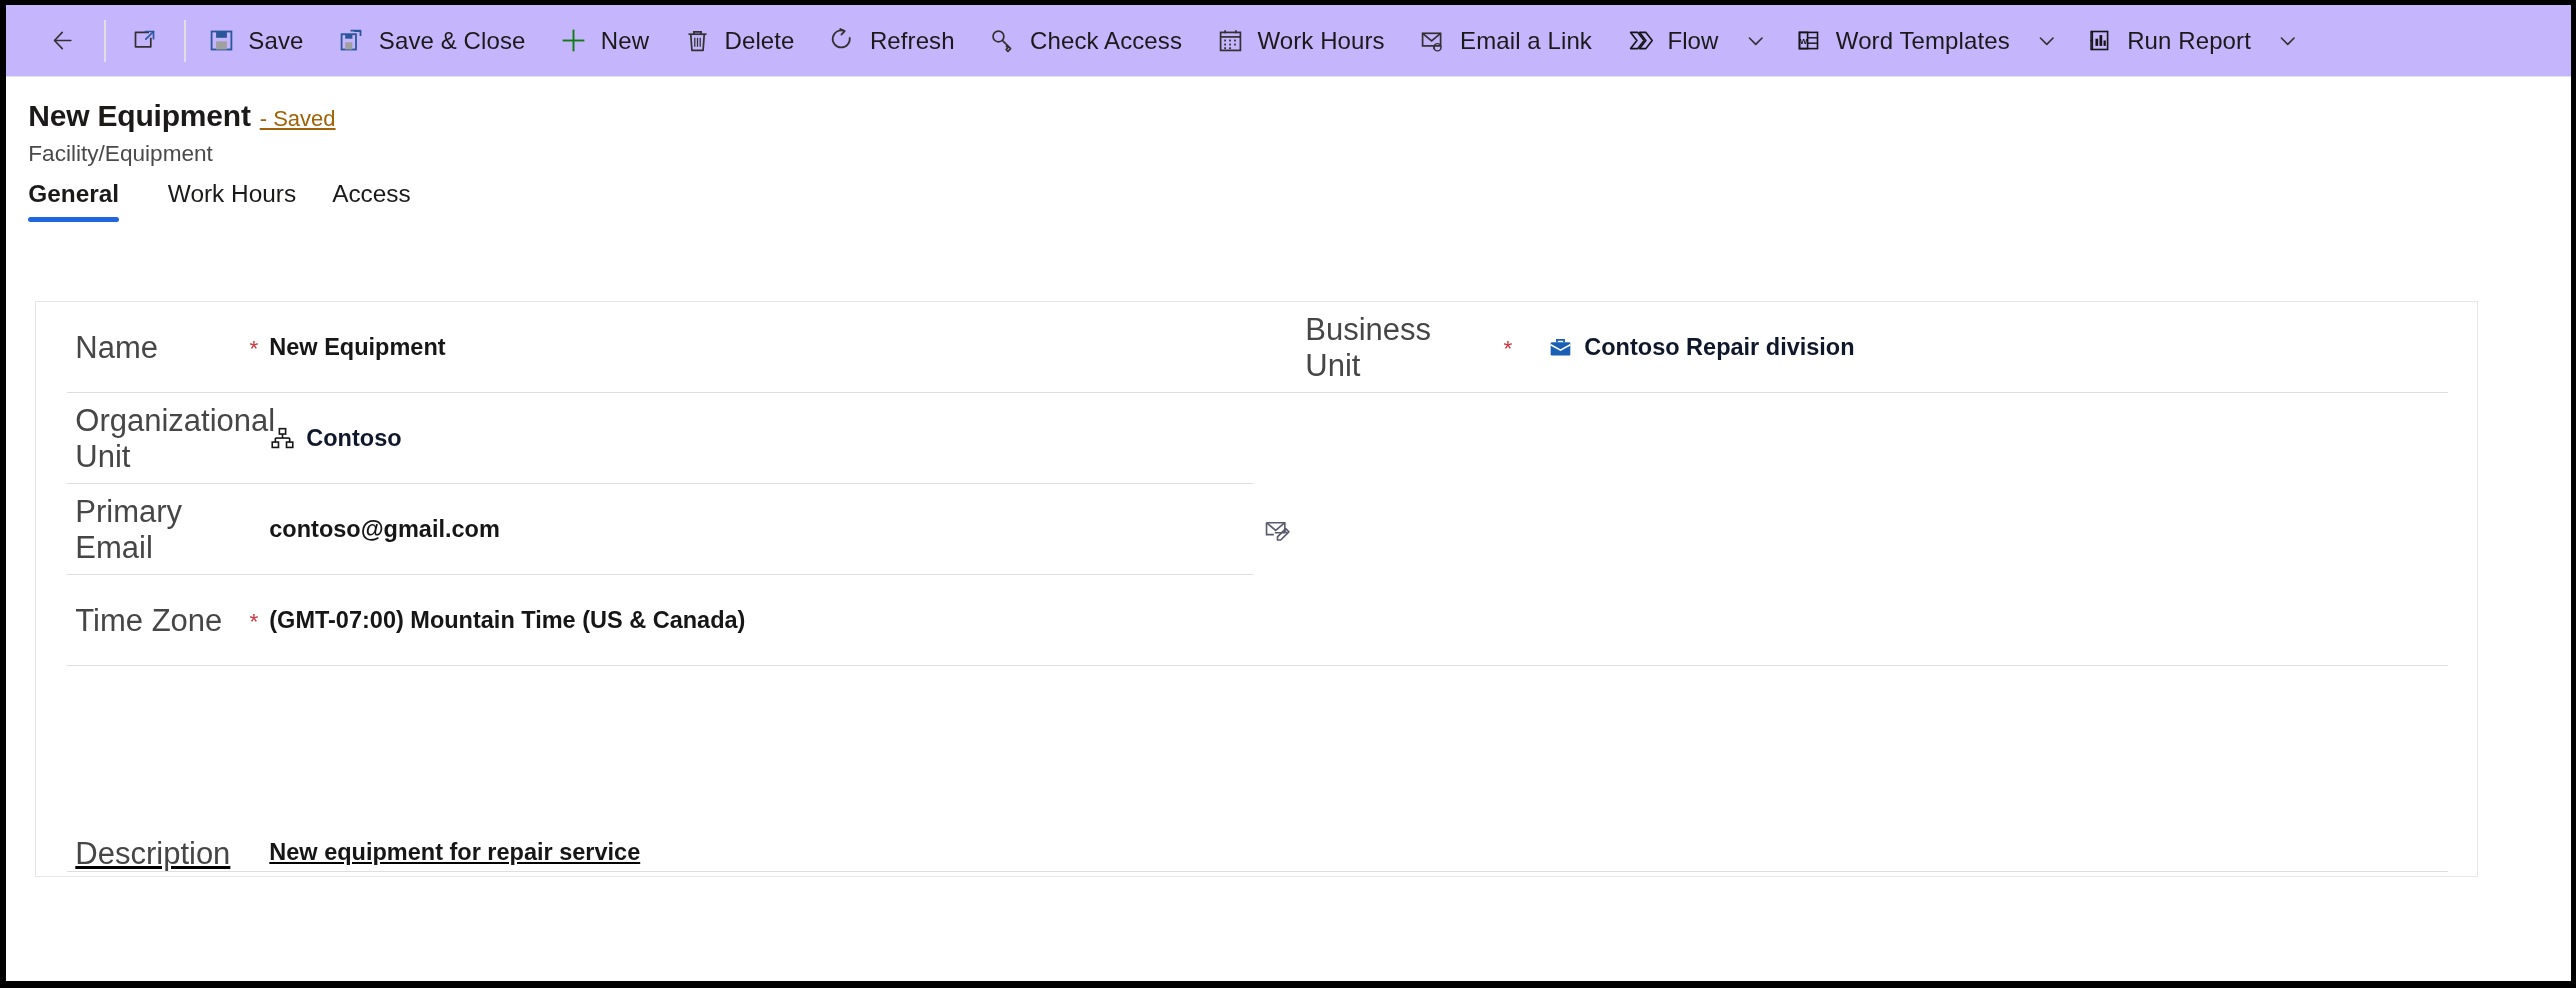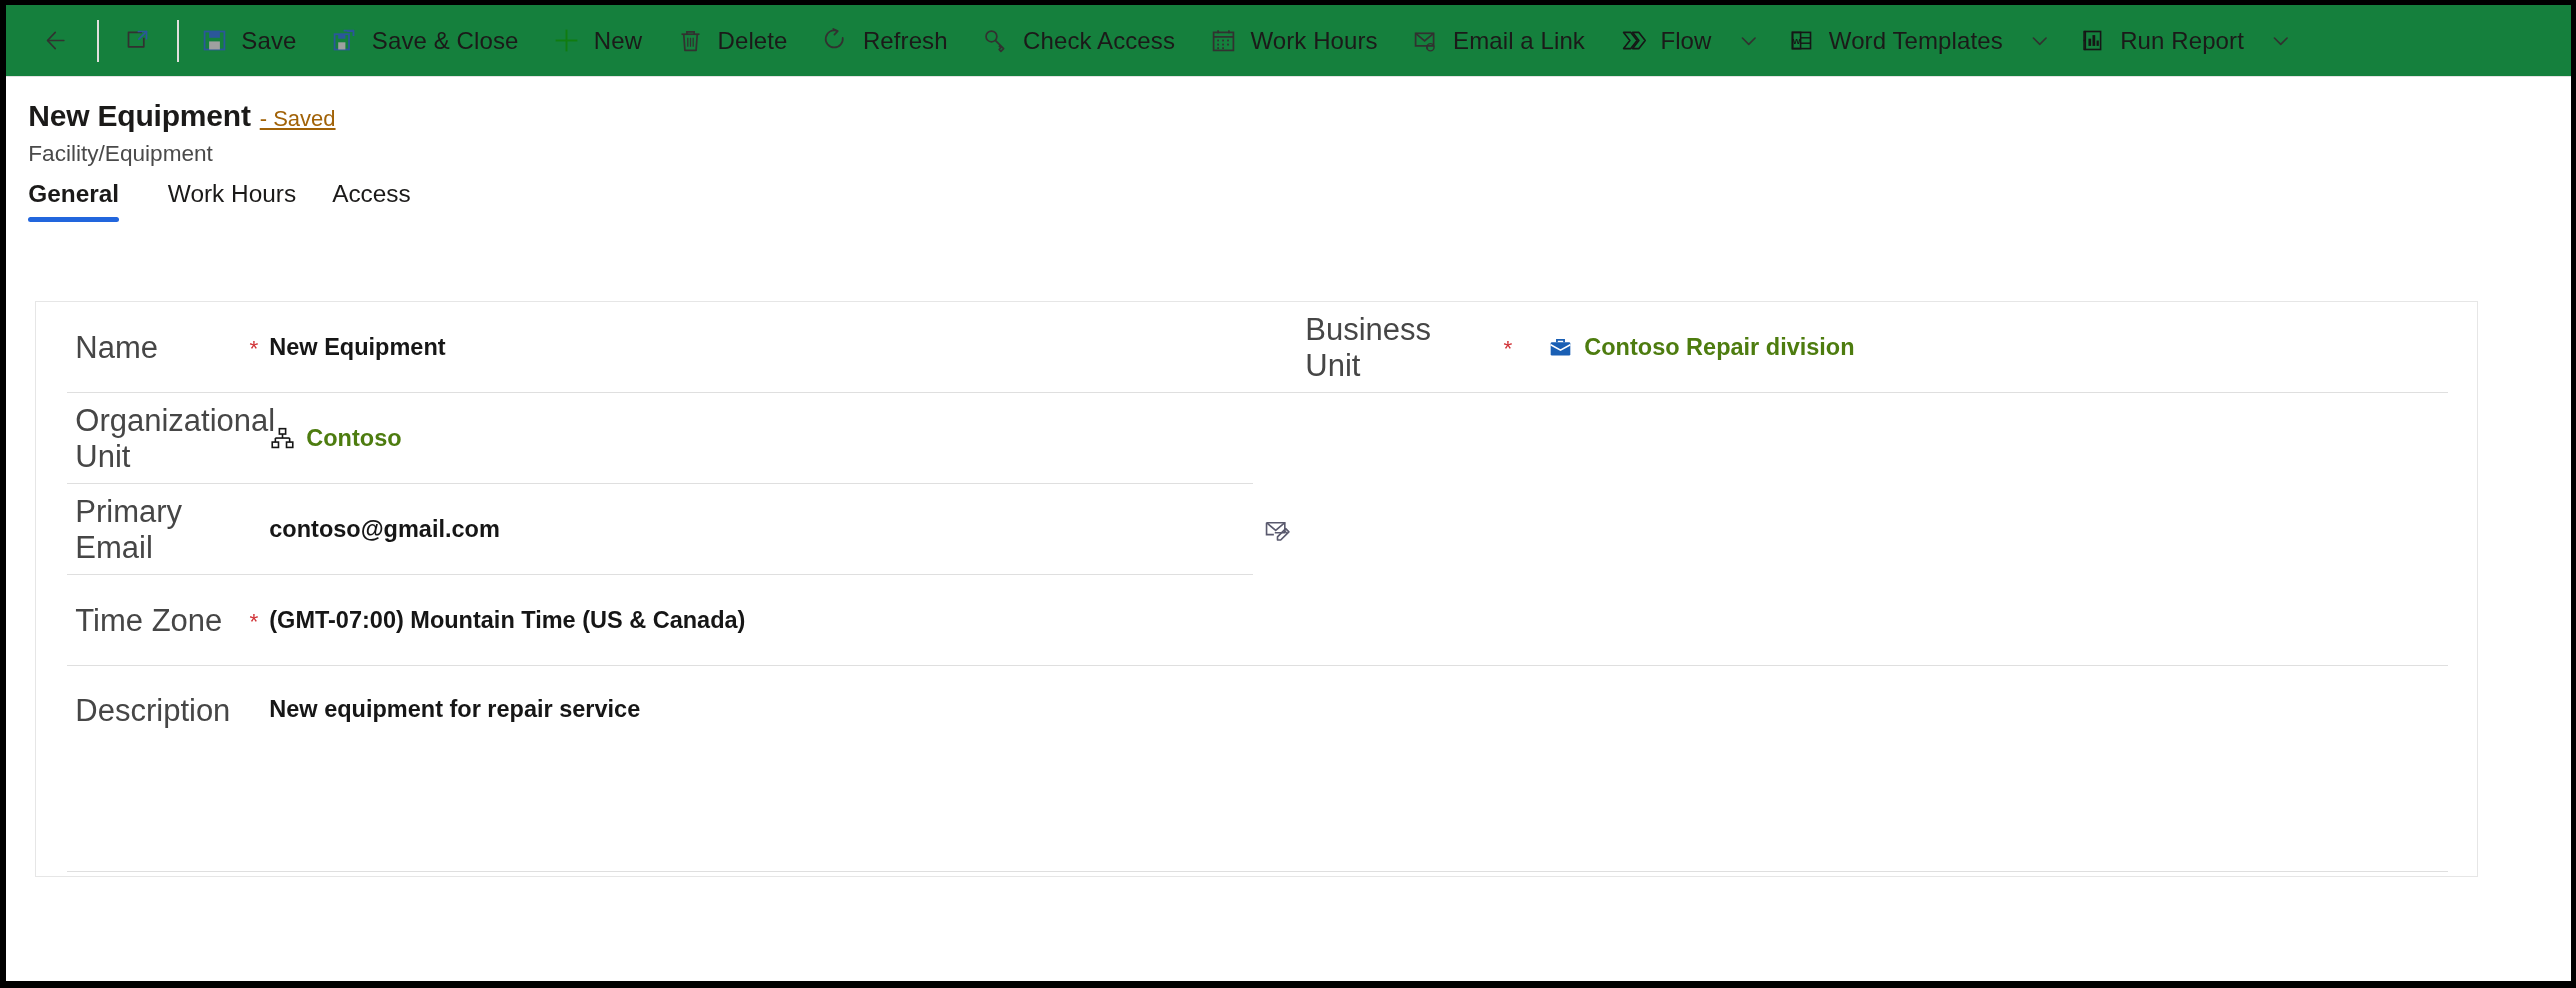--- a/index.html
+++ b/index.html
@@ -25,23 +25,23 @@
     background: #ffffff;
     overflow: hidden;
   }
 
   
   #command-bar {
     position: relative;
     height: 72px;
     display: flex;
     align-items: center;
-    padding-left: 16px;
+    padding-left: 23px;
     border-bottom: 1.8px solid #e3e3e3;
-    background: #15803d;
+    background: #c4b5fd;
     white-space: nowrap;
   }
   .cmd-btn {
     display: inline-flex;
     align-items: center;
     height: 56px;
     padding: 0 16.3px;
     cursor: pointer;
     color: #1b1a19;
     font-size: 24px;
@@ -182,21 +182,21 @@
   .req-spacer { width: 31px; flex: none; }
   .field-value {
     font-size: 23.5px;
     font-weight: bold;
     color: #161616;
     display: inline-flex;
     align-items: center;
     gap: 10px;
     white-space: nowrap;
   }
-  .field-value.link { color: #4d7c0f; cursor: pointer; }
+  .field-value.link { color: #0f172a; cursor: pointer; }
   .field-value.plain { font-weight: bold; color: #161616; }
   .val-icon {
     display: inline-flex;
     align-items: center;
     justify-content: center;
     width: 27px; height: 27px;
     flex: none;
   }
 
   .field.left  { width: 1187px; }
@@ -207,21 +207,21 @@
     left: 1225px;
     top: 50%;
     transform: translateY(-50%);
     width: 33px; height: 33px;
     display: inline-flex;
     align-items: center;
     justify-content: center;
     cursor: pointer;
   }
 
-  .desc-row { height: 206px; align-items: flex-start; padding-top: 23.5px; }
+  .desc-row { height: 206px; align-items: flex-end; padding-top: 23.5px; text-decoration: underline; }
   .desc-row .field-label { padding-top: 3.6px; }
   .tail-row { height: 95px; }
 </style>
 </head>
 <body>
 
 <div id="app-window">
 <div id="app-surface">
 
   <div id="command-bar">

